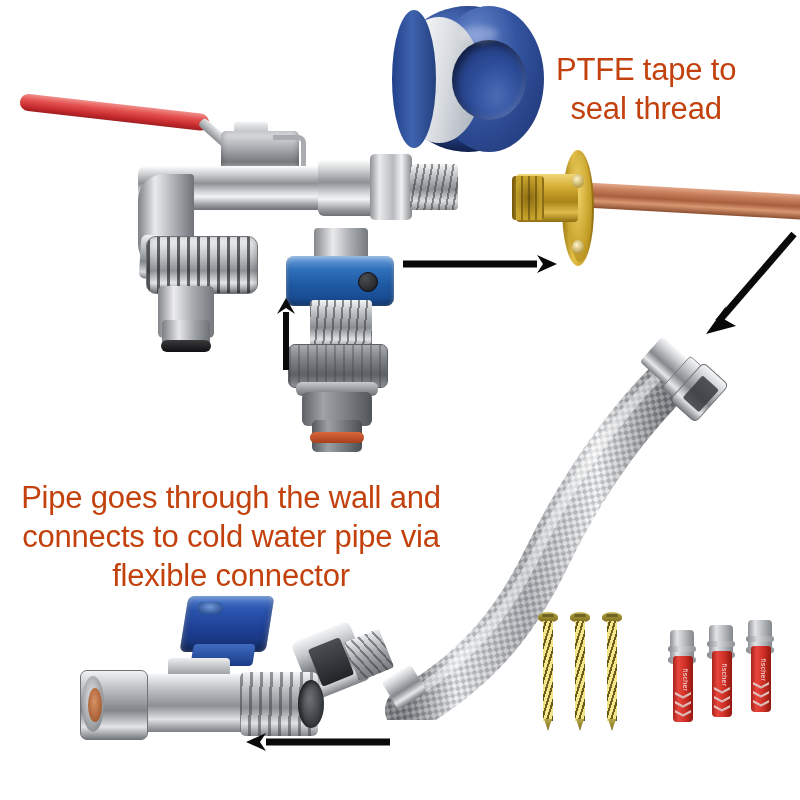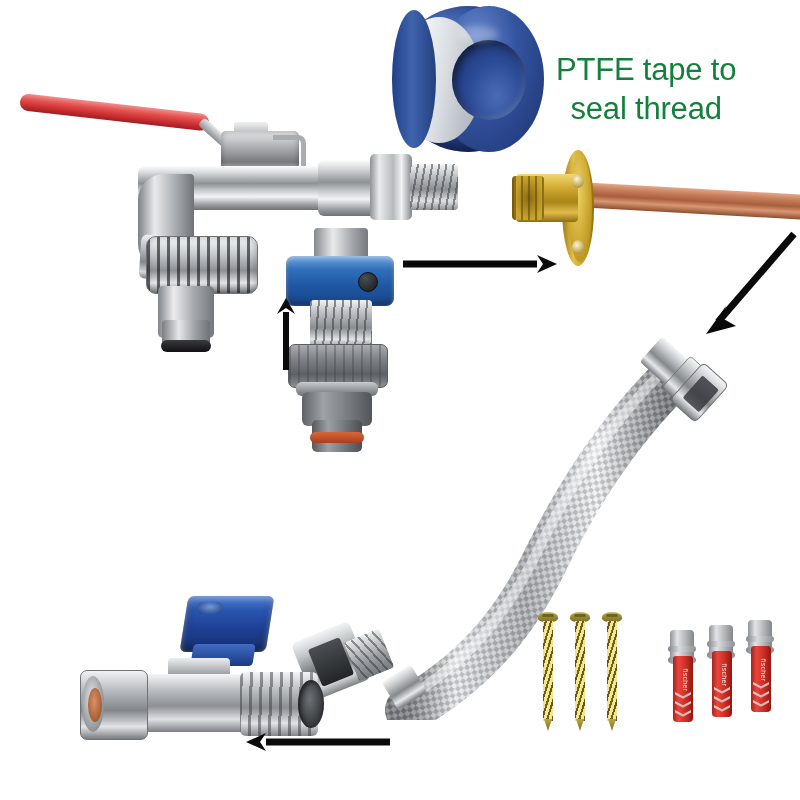--- a/index.html
+++ b/index.html
@@ -1,19 +1,19 @@
 <!DOCTYPE html>
 <html><head>
 <meta charset="utf-8">
 <style>
   html,body{margin:0;padding:0;background:#ffffff;}
   body{width:800px;height:800px;overflow:hidden;font-family:"Liberation Sans",sans-serif;}
   #stage{position:relative;width:800px;height:800px;background:#ffffff;}
 
-  .cap{position:absolute;color:#15803d;font-family:"Liberation Sans",sans-serif;
+  .cap{position:absolute;color:#c2410c;font-family:"Liberation Sans",sans-serif;
        font-size:31px;line-height:39px;letter-spacing:-0.2px;white-space:pre-line;}
   #cap-ptfe{left:556px;top:50px;text-align:center;}
   #cap-pipe{left:16px;top:478px;width:430px;text-align:center;}
 
   
   .part{position:absolute;}
 
   
   #ptfe{left:394px;top:6px;width:148px;height:146px;}
   #ptfe .outer{position:absolute;inset:0;border-radius:50%/50%;
@@ -312,20 +312,23 @@
       </g>
     </svg>
   </div>
 
   <div class="part" id="tailnut">
     <div class="hex"></div>
     <div class="hexDark"></div>
     <div class="knurl"></div>
   </div>
 
+  <div class="cap" id="cap-pipe">Pipe goes through the wall and
+connects to cold water pipe via
+flexible connector</div>
 
   <div class="screw" style="left:538px;top:612px;">
     <div class="head"></div>
     <div class="slot"></div>
     <div class="shank"></div>
     <div class="tip"></div>
   </div>
   <div class="screw" style="left:570px;top:612px;">
     <div class="head"></div>
     <div class="slot"></div>

